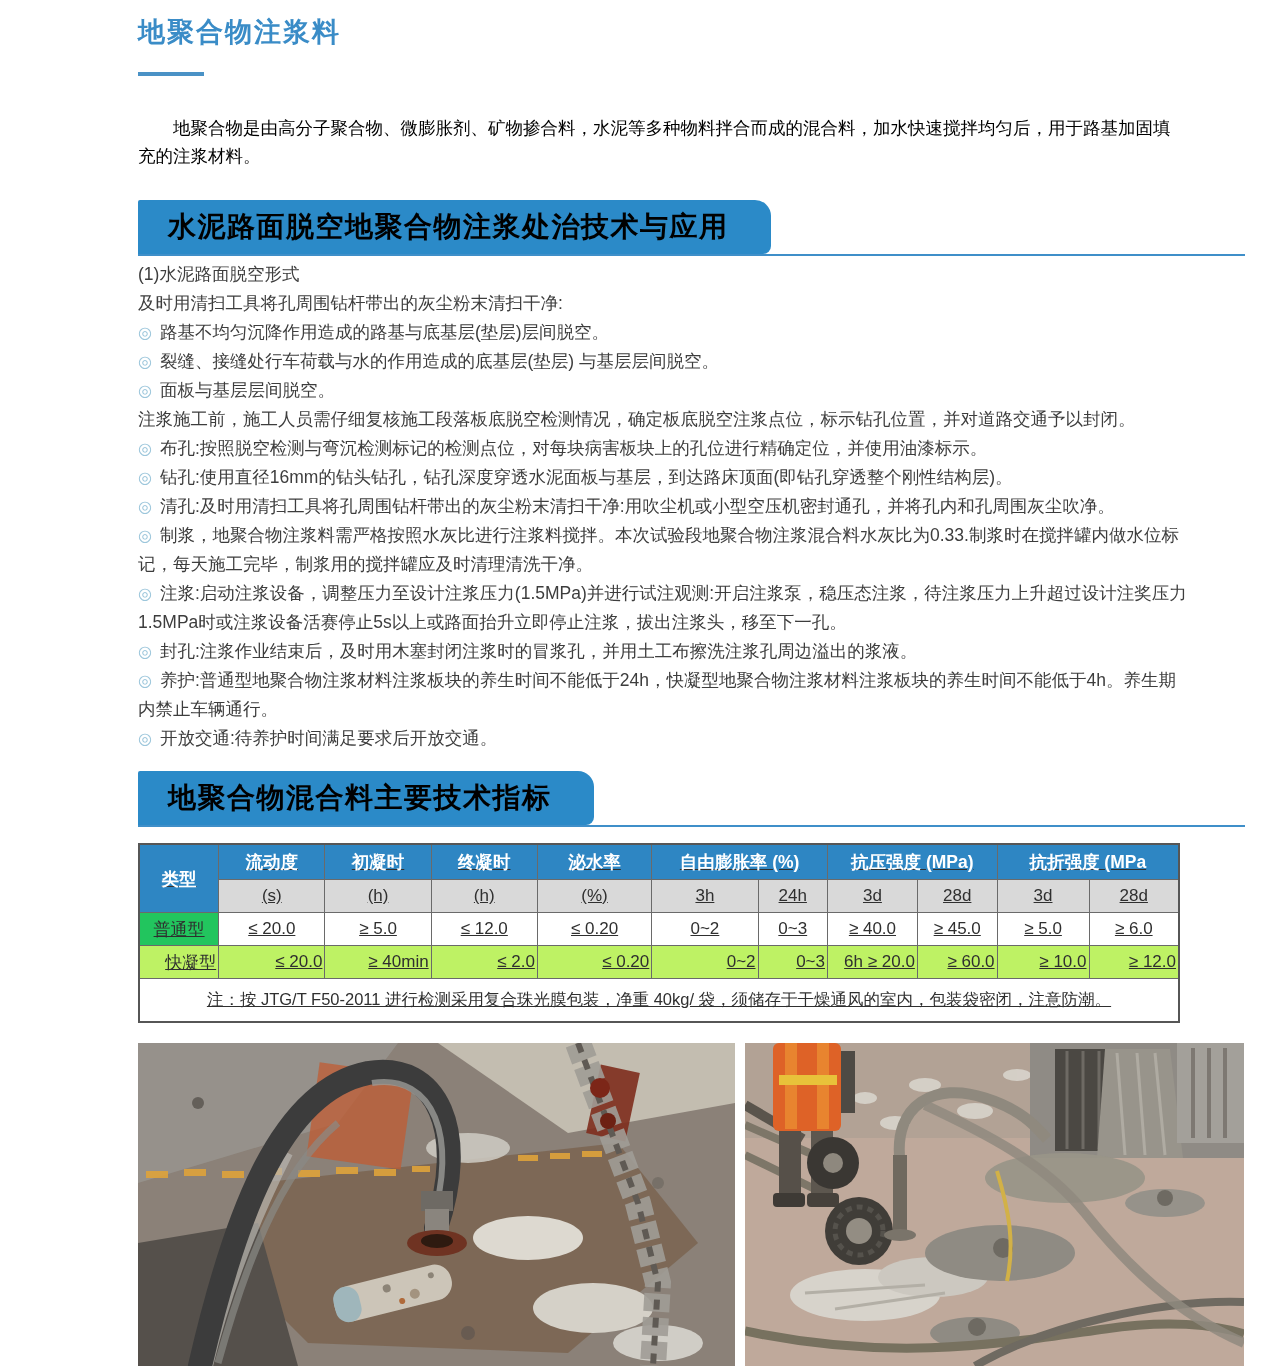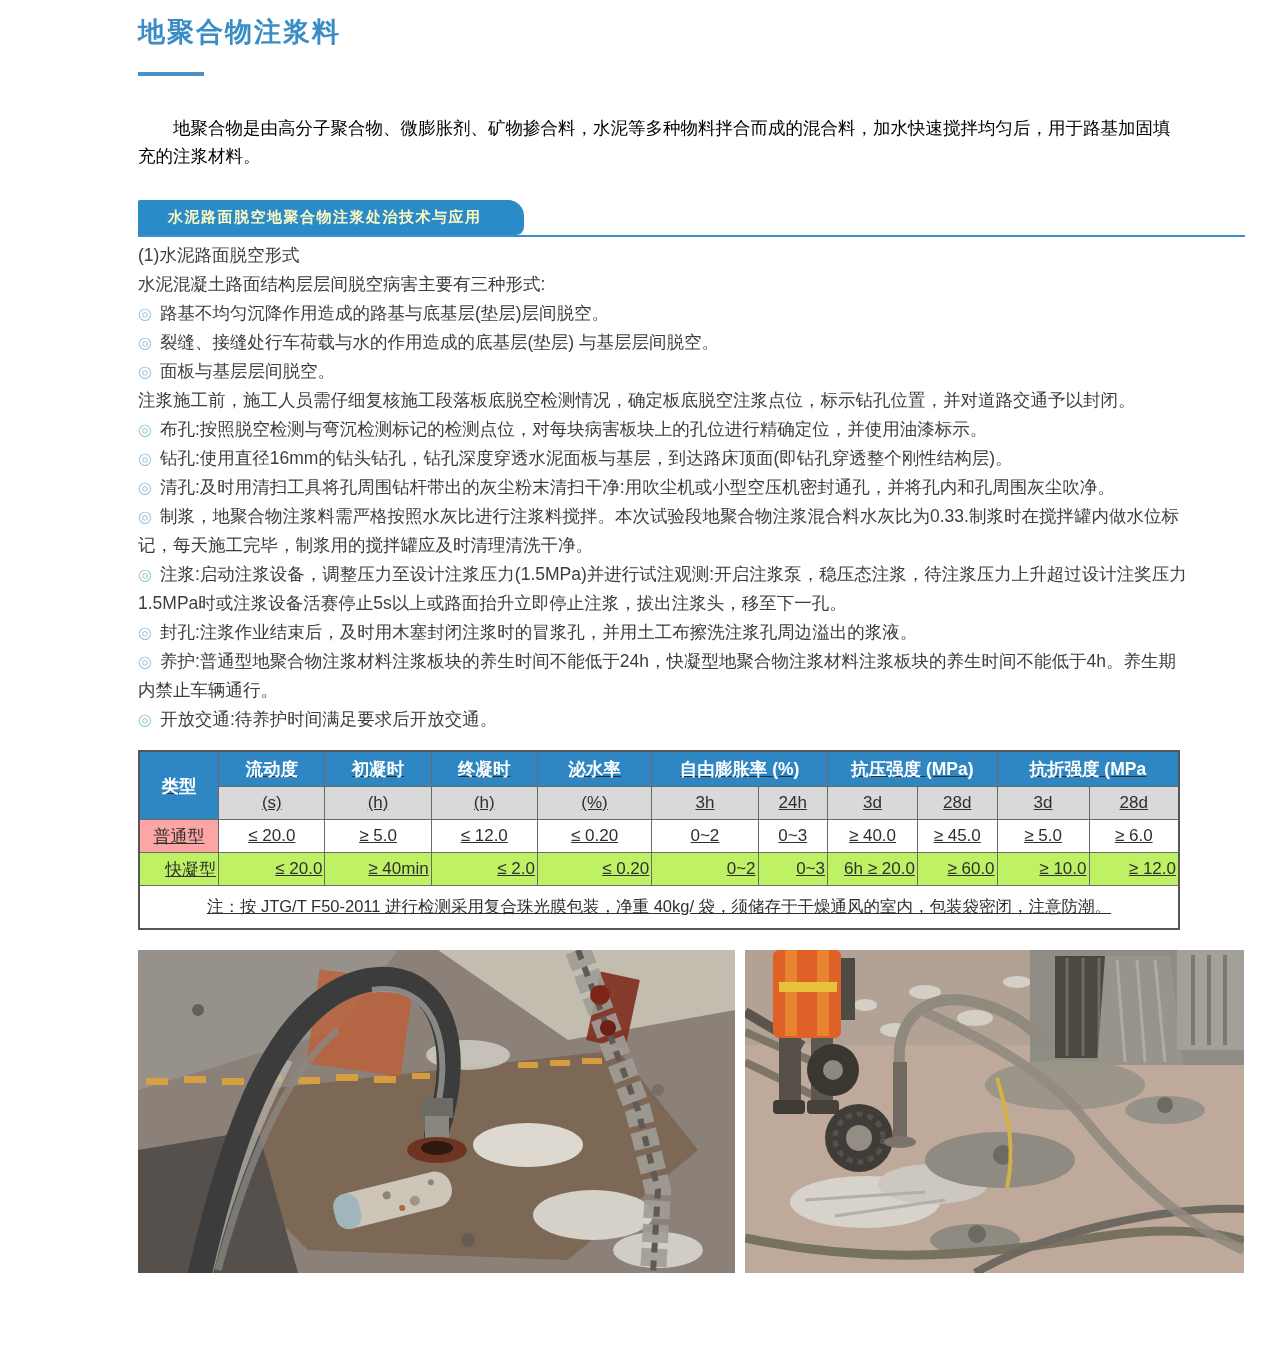--- a/index.html
+++ b/index.html
@@ -8,36 +8,36 @@
     font-family:"Liberation Sans",sans-serif;color:#3d3d3d;
     position:relative;overflow:hidden;
   }
   .content{padding:14px 0 0 138px;}
   .page-title{font-size:27px;font-weight:bold;color:#3a8cc7;letter-spacing:2px;}
   .title-underline{width:66px;height:4px;background:#4a92c6;margin-top:22px;}
   .intro{width:1047px;font-size:17.5px;line-height:28px;margin-top:38px;text-indent:2em;color:#000000;}
   .section-header{width:1107px;border-bottom:2px solid #3f8fc9;margin-top:30px;font-size:0;}
   .section-header.second{margin-top:18px;}
   .banner{
-    display:inline-block;background:#2b8ac8;color:#fef9c3;font-size:15px;font-weight:bold;
+    display:inline-block;background:#2b8ac8;color:#000000;font-size:28px;font-weight:bold;
     letter-spacing:1.5px;padding:8px 42px 8px 30px;border-radius:2px 16px 8px 0;
     vertical-align:bottom;
   }
   .textblock{width:1050px;margin-top:4px;font-size:17.5px;line-height:29px;color:#3d3d3d;}
   .tline{margin:0;}
   .bullet{color:#9cc6db;margin-right:8px;font-size:16px;}
   table.spec{
     border-collapse:collapse;width:1042px;margin-top:16px;table-layout:fixed;
     font-size:17px;color:#2f2f2f;border:2px solid #565656;text-decoration:underline;
   }
   .spec th,.spec td{border:1px solid #6a6a6a;text-align:center;padding:2px 2px;font-weight:normal;overflow:hidden;}
   .spec .hblue{background:#2e86c3;color:#fff;font-weight:bold;height:30px;font-size:17.5px;}
   .spec tr.units td{background:#d9d9d9;height:28px;}
   .spec tr.row-normal td{background:#ffffff;height:28px;}
-  .spec tr.row-normal th{background:#fca5a5;height:28px;}
+  .spec tr.row-normal th{background:#22c55e;height:28px;}
   .spec tr.row-fast td,.spec tr.row-fast th{background:#bef264;height:28px;text-align:right;}
   .spec tr.note-row td{background:#ffffff;height:38px;font-size:16.5px;margin-left:32px;}
   .photos{display:flex;gap:10px;margin-top:20px;width:1106px;}
   figure{margin:0;}
   svg.photo{display:block;}
 </style>
 </head>
 <body>
 
 <div class="content">
@@ -46,35 +46,38 @@
   <div class="title-underline"></div>
 
   <p class="intro">地聚合物是由高分子聚合物、微膨胀剂、矿物掺合料，水泥等多种物料拌合而成的混合料，加水快速搅拌均匀后，用于路基加固填充的注浆材料。</p>
 
   <div class="section-header">
     <span class="banner">水泥路面脱空地聚合物注浆处治技术与应用</span>
   </div>
 
   <div class="textblock">
     <p class="tline">(1)水泥路面脱空形式</p>
-    <p class="tline">水泥混凝土路面结构层层间脱空病害主要有三种形式:</p>
+    <p class="tline">及时用清扫工具将孔周围钻杆带出的灰尘粉末清扫干净:</p>
     <p class="tline"><span class="bullet">◎</span><span>路基不均匀沉降作用造成的路基与底基层(垫层)层间脱空。</span></p>
     <p class="tline"><span class="bullet">◎</span><span>裂缝、接缝处行车荷载与水的作用造成的底基层(垫层) 与基层层间脱空。</span></p>
     <p class="tline"><span class="bullet">◎</span><span>面板与基层层间脱空。</span></p>
     <p class="tline">注浆施工前，施工人员需仔细复核施工段落板底脱空检测情况，确定板底脱空注浆点位，标示钻孔位置，并对道路交通予以封闭。</p>
     <p class="tline"><span class="bullet">◎</span><span>布孔:按照脱空检测与弯沉检测标记的检测点位，对每块病害板块上的孔位进行精确定位，并使用油漆标示。</span></p>
     <p class="tline"><span class="bullet">◎</span><span>钻孔:使用直径16mm的钻头钻孔，钻孔深度穿透水泥面板与基层，到达路床顶面(即钻孔穿透整个刚性结构层)。</span></p>
     <p class="tline"><span class="bullet">◎</span><span>清孔:及时用清扫工具将孔周围钻杆带出的灰尘粉末清扫干净:用吹尘机或小型空压机密封通孔，并将孔内和孔周围灰尘吹净。</span></p>
     <p class="tline"><span class="bullet">◎</span><span>制浆，地聚合物注浆料需严格按照水灰比进行注浆料搅拌。本次试验段地聚合物注浆混合料水灰比为0.33.制浆时在搅拌罐内做水位标记，每天施工完毕，制浆用的搅拌罐应及时清理清洗干净。</span></p>
     <p class="tline"><span class="bullet">◎</span><span>注浆:启动注浆设备，调整压力至设计注浆压力(1.5MPa)并进行试注观测:开启注浆泵，稳压态注浆，待注浆压力上升超过设计注奖压力1.5MPa时或注浆设备活赛停止5s以上或路面抬升立即停止注浆，拔出注浆头，移至下一孔。</span></p>
     <p class="tline"><span class="bullet">◎</span><span>封孔:注浆作业结束后，及时用木塞封闭注浆时的冒浆孔，并用土工布擦洗注浆孔周边溢出的浆液。</span></p>
     <p class="tline"><span class="bullet">◎</span><span>养护:普通型地聚合物注浆材料注浆板块的养生时间不能低于24h，快凝型地聚合物注浆材料注浆板块的养生时间不能低于4h。养生期内禁止车辆通行。</span></p>
     <p class="tline"><span class="bullet">◎</span><span>开放交通:待养护时间满足要求后开放交通。</span></p>
   </div>
 
+  <div class="section-header second">
+    <span class="banner">地聚合物混合料主要技术指标</span>
+  </div>
 
   <table class="spec">
     <colgroup>
       <col style="width:78px">
         <col style="width:104px">
         <col style="width:104px">
         <col style="width:104px">
       <col style="width:112px">
         <col style="width:104px">
         <col style="width:68px">

